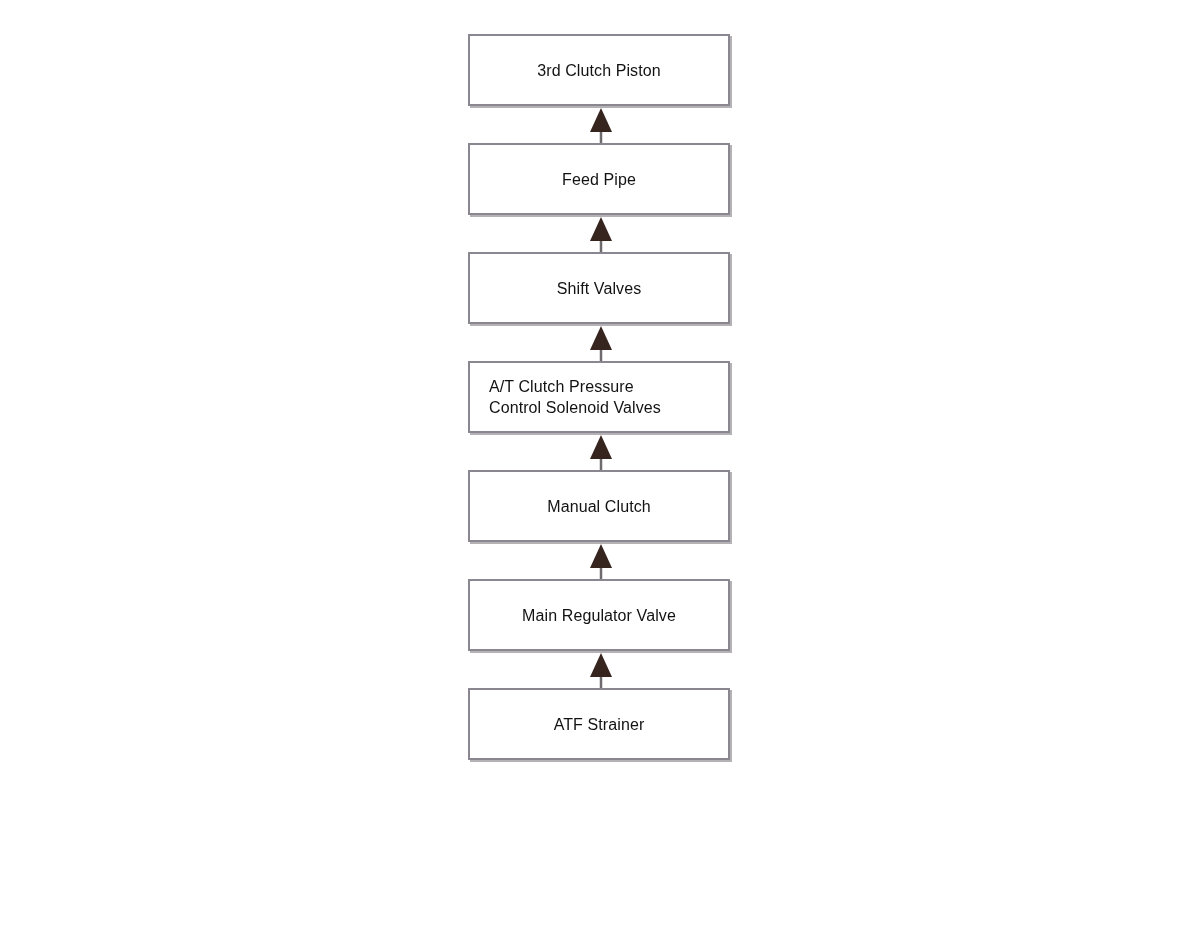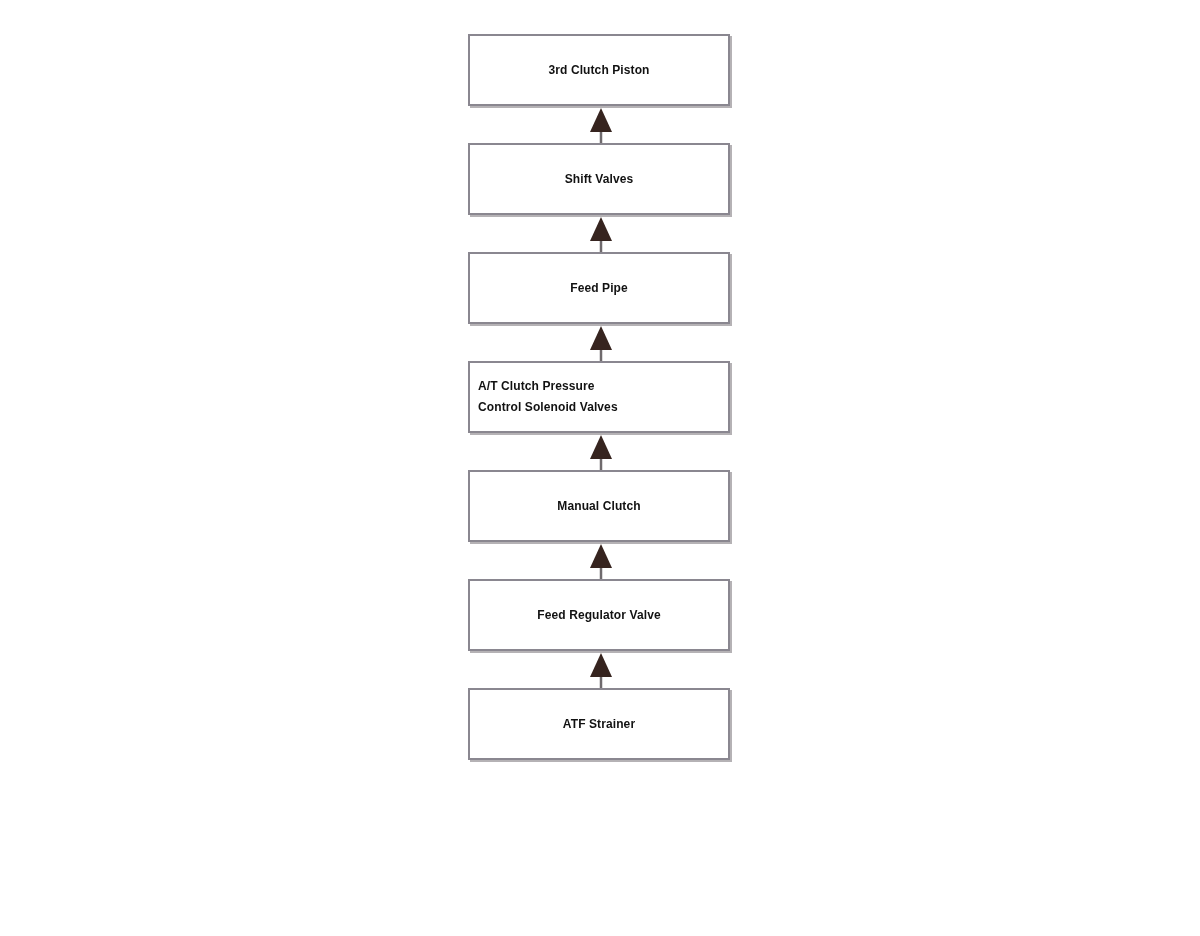--- a/index.html
+++ b/index.html
@@ -42,33 +42,33 @@
     align-items: center;
     justify-content: center;
     margin-bottom: 37px;
   }
   .node:last-of-type {
     margin-bottom: 0;
   }
 
   .node-label {
     font-family: "Liberation Sans", sans-serif;
-    font-size: 12px;
-    font-weight: bold;
+    font-size: 16px;
+    font-weight: normal;
     color: #121212;
     line-height: 21px;
     text-align: center;
     letter-spacing: 0.1px;
     white-space: pre-line;
     padding: 0 8px;
   }
   .node.multiline .node-label {
     text-align: left;
     width: 100%;
-    padding-left: 8px;
+    padding-left: 19px;
     padding-right: 4px;
   }
 
   
   .connector {
     position: absolute;
     left: 0;
     width: 262px;
     height: 37px;
     pointer-events: none;
@@ -89,31 +89,31 @@
       <span class="node-label">3rd Clutch Piston</span>
       <div class="connector" style="top:72px;">
         <svg viewBox="0 0 262 37" xmlns="http://www.w3.org/2000/svg">
           <line x1="131" y1="37" x2="131" y2="22" stroke="#6f6a6d" stroke-width="2.5"></line>
           <polygon points="131,0 142,24 120,24" fill="#36241f"></polygon>
         </svg>
       </div>
     </div>
 
     <div class="node">
-      <span class="node-label">Shift Valves</span>
+      <span class="node-label">Feed Pipe</span>
       <div class="connector" style="top:72px;">
         <svg viewBox="0 0 262 37" xmlns="http://www.w3.org/2000/svg">
           <line x1="131" y1="37" x2="131" y2="22" stroke="#6f6a6d" stroke-width="2.5"></line>
           <polygon points="131,0 142,24 120,24" fill="#36241f"></polygon>
         </svg>
       </div>
     </div>
 
     <div class="node">
-      <span class="node-label">Feed Pipe</span>
+      <span class="node-label">Shift Valves</span>
       <div class="connector" style="top:72px;">
         <svg viewBox="0 0 262 37" xmlns="http://www.w3.org/2000/svg">
           <line x1="131" y1="37" x2="131" y2="22" stroke="#6f6a6d" stroke-width="2.5"></line>
           <polygon points="131,0 142,24 120,24" fill="#36241f"></polygon>
         </svg>
       </div>
     </div>
 
     <div class="node multiline">
       <span class="node-label">A/T Clutch Pressure
@@ -130,21 +130,21 @@
       <span class="node-label">Manual Clutch</span>
       <div class="connector" style="top:72px;">
         <svg viewBox="0 0 262 37" xmlns="http://www.w3.org/2000/svg">
           <line x1="131" y1="37" x2="131" y2="22" stroke="#6f6a6d" stroke-width="2.5"></line>
           <polygon points="131,0 142,24 120,24" fill="#36241f"></polygon>
         </svg>
       </div>
     </div>
 
     <div class="node">
-      <span class="node-label">Feed Regulator Valve</span>
+      <span class="node-label">Main Regulator Valve</span>
       <div class="connector" style="top:72px;">
         <svg viewBox="0 0 262 37" xmlns="http://www.w3.org/2000/svg">
           <line x1="131" y1="37" x2="131" y2="22" stroke="#6f6a6d" stroke-width="2.5"></line>
           <polygon points="131,0 142,24 120,24" fill="#36241f"></polygon>
         </svg>
       </div>
     </div>
 
 
     <div class="node">

